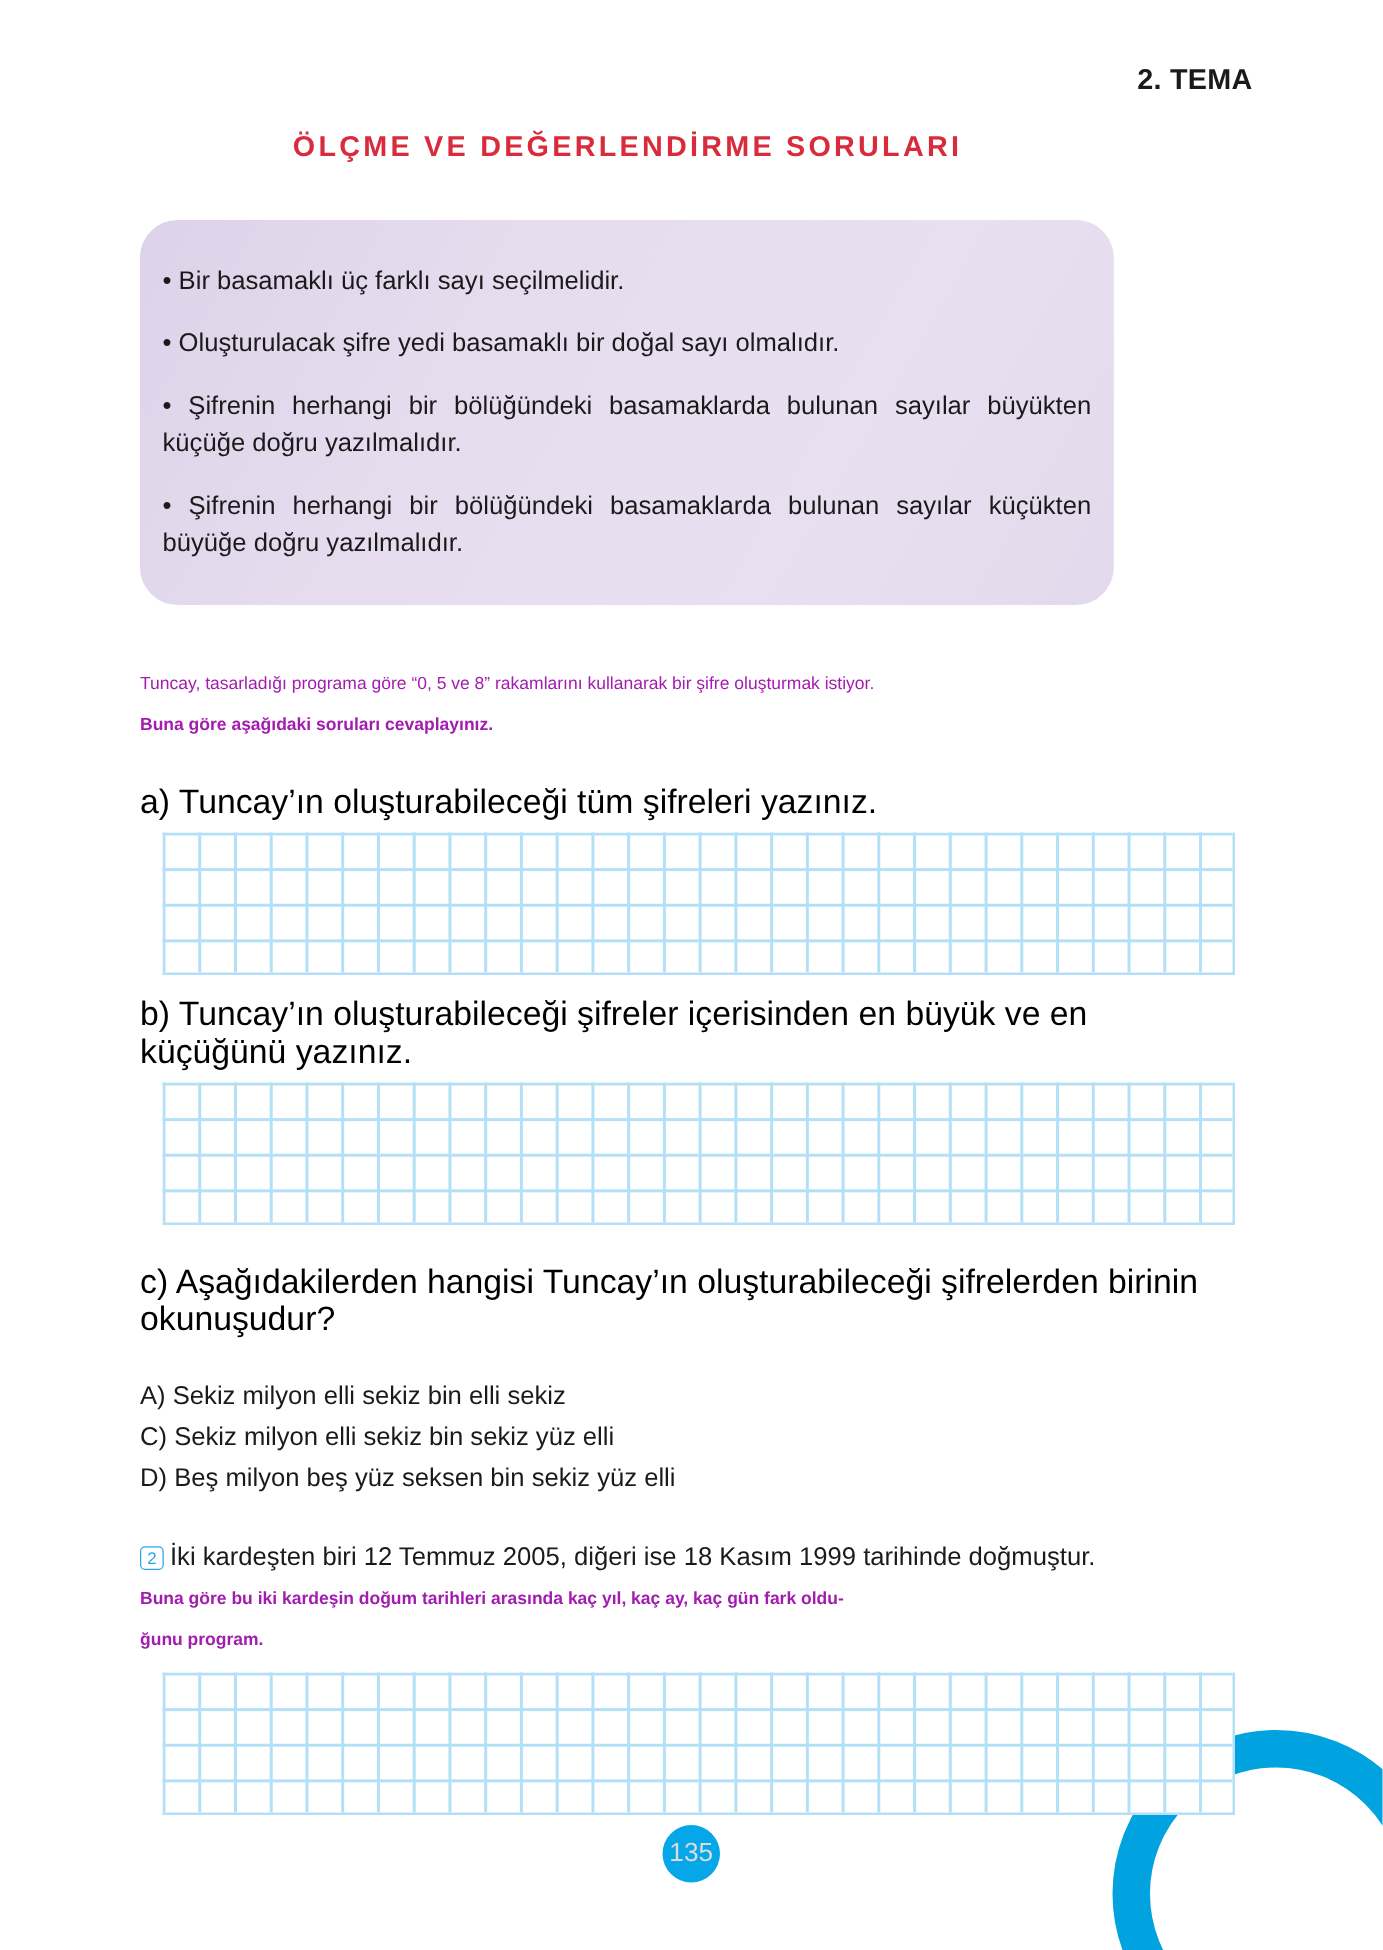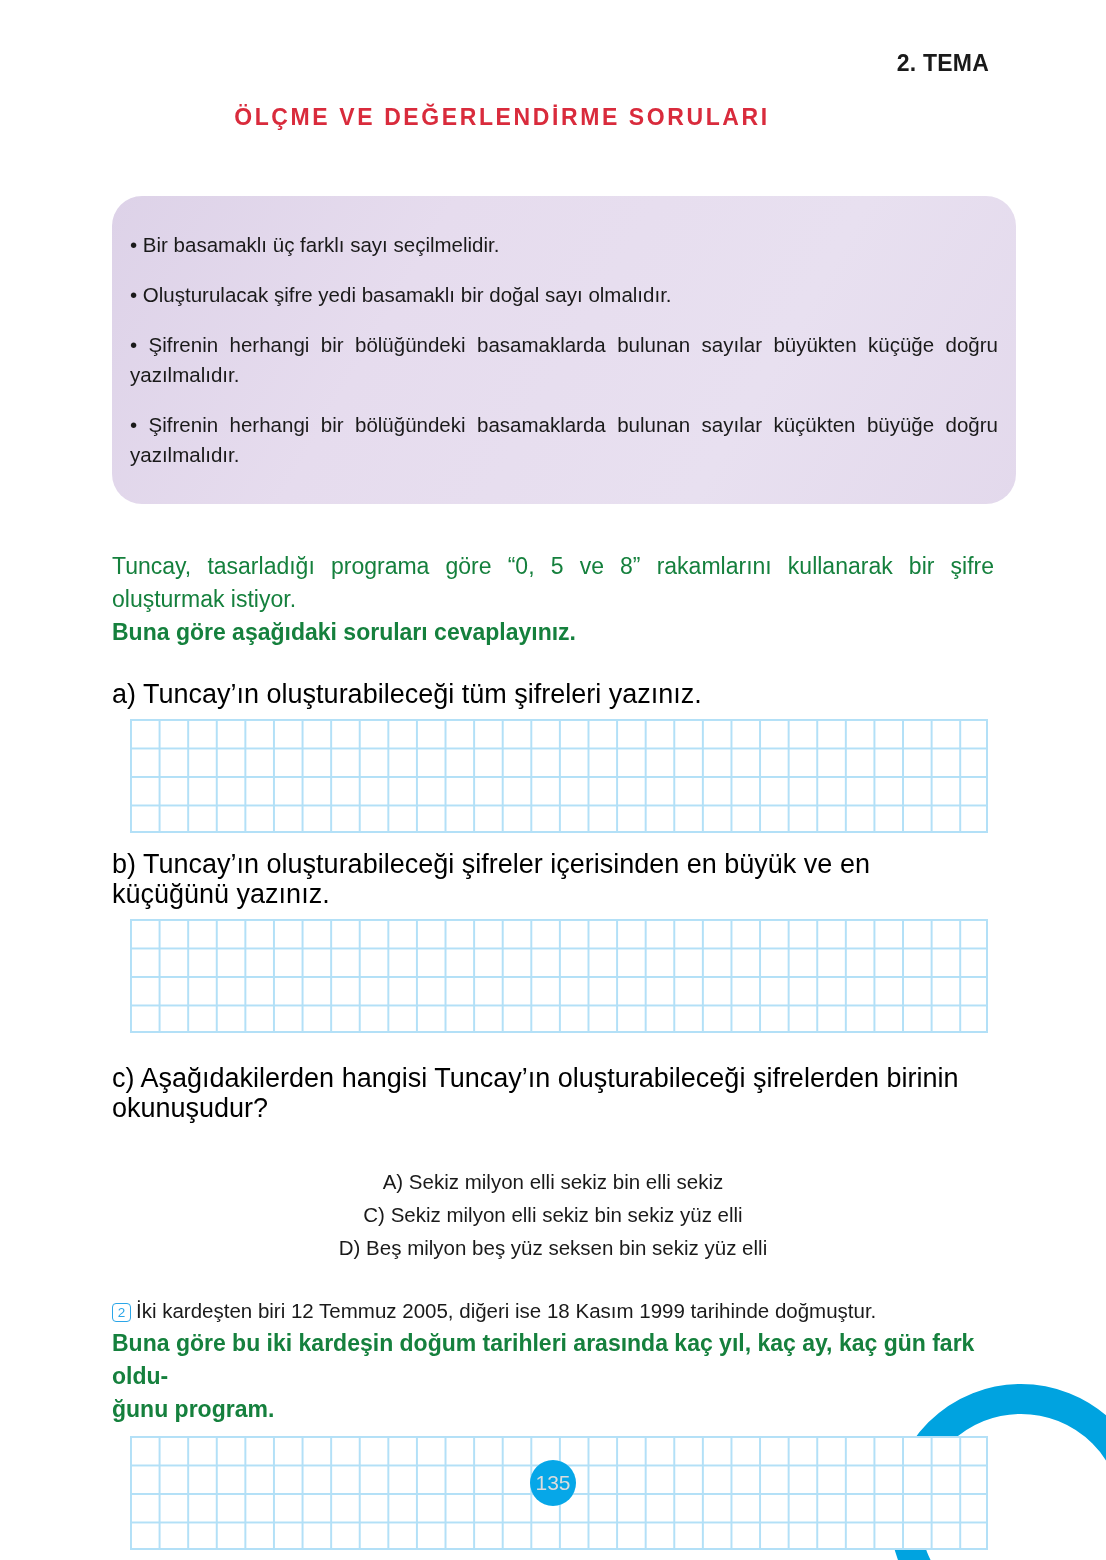--- a/index.html
+++ b/index.html
@@ -33,21 +33,21 @@
     border: 30px solid #00a3e0;
     border-radius: 50%;
     box-sizing: border-box;
     z-index: 0;
   }
 
   
   .theme-header {
     position: absolute;
     top: 50px;
-    right: 117px;
+    right: 104px;
     font-size: 23px;
     font-weight: bold;
     letter-spacing: 0.2px;
     color: #1a1a1a;
   }
 
   
   .main-title {
     position: absolute;
     top: 104px;
@@ -92,42 +92,42 @@
     border: 1.6px solid #2ba6e8;
     border-radius: 4px;
     box-sizing: border-box;
     vertical-align: 1px;
     margin-right: 5px;
     font-family: "Liberation Sans", sans-serif;
   }
 
   
   .cond-box {
-    margin-top: 56px;
+    margin-top: 36px;
     background: linear-gradient(120deg, #ddd2e8 0%, #e6dcee 32%, #e8e0f0 70%, #e3d9ec 100%);
     border-radius: 30px;
     padding: 34px 18px 34px 18px;
     box-sizing: border-box;
-    width: 904px;
+    width: 779px;
   }
   .cond-item {
     font-size: 20.5px;
     line-height: 30px;
     color: #1a1a1a;
     margin: 0 0 20px 0;
     text-align: justify;
     text-justify: inter-word;
   }
   .cond-item:last-child { margin-bottom: 0; }
 
   
   .para {
-    font-size: 23px;
+    font-size: 14px;
     line-height: 33px;
-    color: #15803d;
+    color: #a21caf;
     text-align: justify;
     text-justify: inter-word;
   }
   .para.bold { font-weight: bold; text-align: left; }
   .spacer-lg { height: 46px; }
   .spacer-md { height: 30px; }
   .spacer-sm { height: 16px; }
 
   .subq {
     font-size: 27px;
@@ -147,21 +147,21 @@
       linear-gradient(to right, #b3e0f7 2px, transparent 2px),
       linear-gradient(to bottom, #b3e0f7 2px, transparent 2px);
     background-size: 28.6px 28.5px;
     background-position: 0 0;
     box-sizing: border-box;
     border-right: 2px solid #b3e0f7;
     border-bottom: 2px solid #b3e0f7;
   }
 
   
-  .choices { margin-top: 12px; text-align: center; }
+  .choices { margin-top: 0; }
   .choice {
     font-size: 20.5px;
     line-height: 33px;
     color: #1a1a1a;
   }
 
   
   .page-number {
     position: absolute;
     left: 50%;

